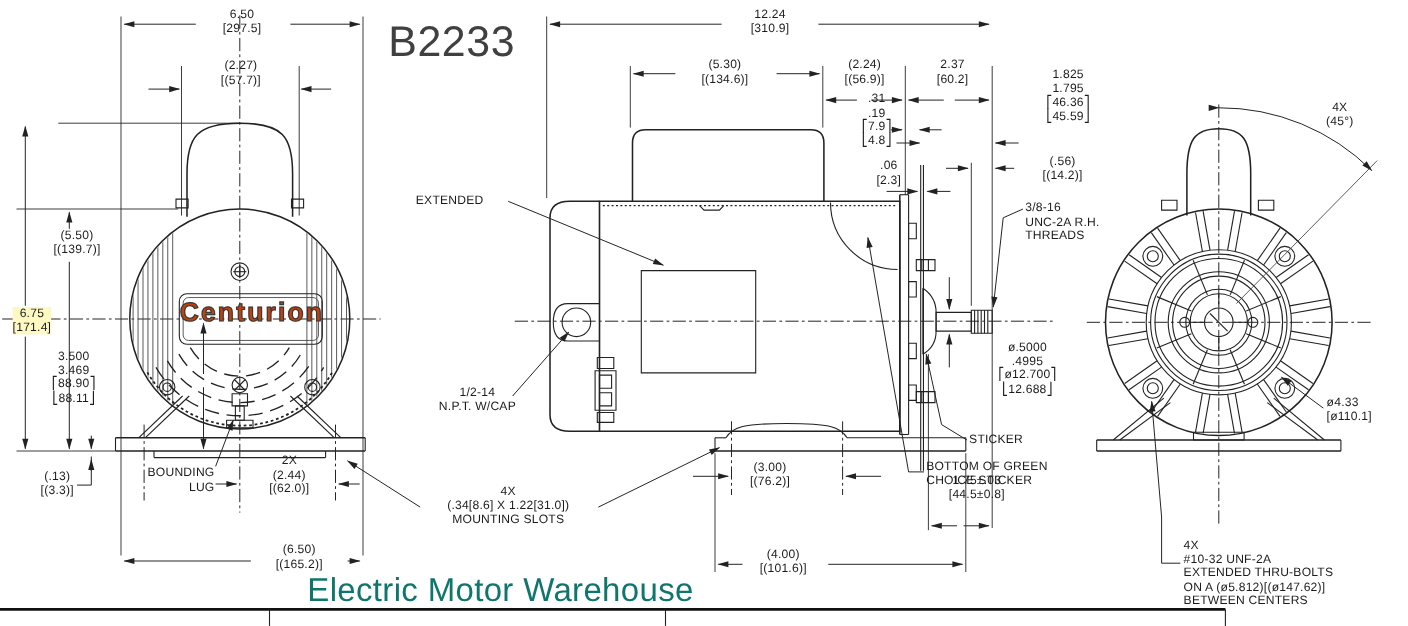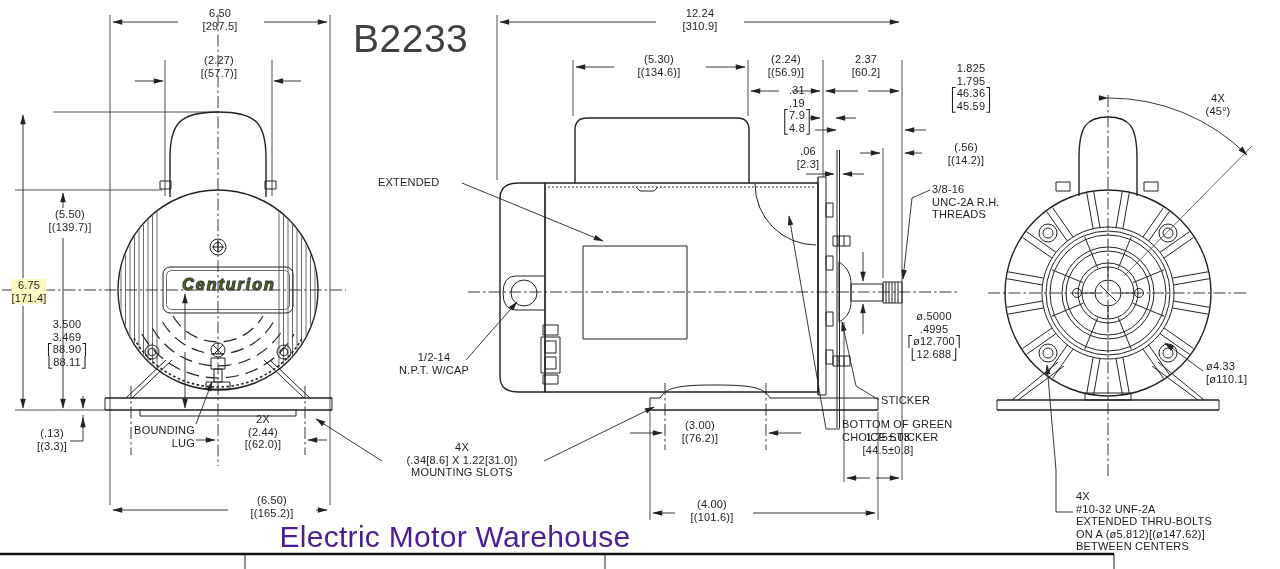--- a/index.html
+++ b/index.html
@@ -16,23 +16,23 @@
   .ventd{stroke:#222;stroke-width:1.6;fill:none;stroke-dasharray:2.5 2.5;}
   .dim{stroke:#222;stroke-width:0.9;fill:none;}
   .ext{stroke:#222;stroke-width:0.8;fill:none;}
   .tbl{stroke:#111;stroke-width:2.4;fill:none;}
   .ann{position:absolute;font-size:11px;line-height:12.5px;white-space:pre-line;
        color:#1c1c1c;letter-spacing:0.2px;}
   .c{transform:translateX(-50%);text-align:center;}
   .l{text-align:left;}
   .r{text-align:right;}
   .title{font-size:39px;line-height:32px;letter-spacing:0.5px;color:#404040;}
-  .wm{font-size:30px;line-height:32px;color:#4c1d95;letter-spacing:0.3px;}
-  .logo{font-size:16px;font-weight:bold;letter-spacing:2px;color:#4d7c0f;
-        -webkit-text-stroke:1.1px #3a3a3a;text-shadow:0 0 1px #555;font-style:italic;}
+  .wm{font-size:30px;line-height:32px;color:#0f766e;letter-spacing:0.3px;}
+  .logo{font-size:24px;font-weight:bold;letter-spacing:2px;color:#c2410c;
+        -webkit-text-stroke:1.1px #3a3a3a;text-shadow:0 0 1px #555;}
 </style>
 </head>
 <body>
 
 <div id="stage">
 
 <svg width="1280" height="569" viewBox="0 0 1280 569">
   <defs>
     <marker id="a" viewBox="0 0 11 9" refX="10.2" refY="4.5" markerWidth="12" markerHeight="9" orient="auto">
       <path d="M0,1.4 L11,4.5 L0,7.6 z" fill="#222"></path>

